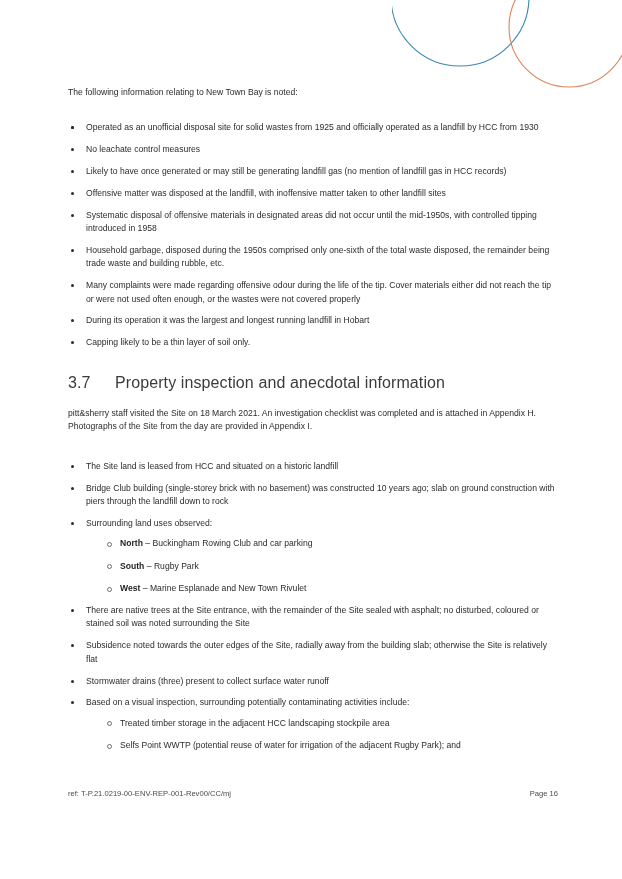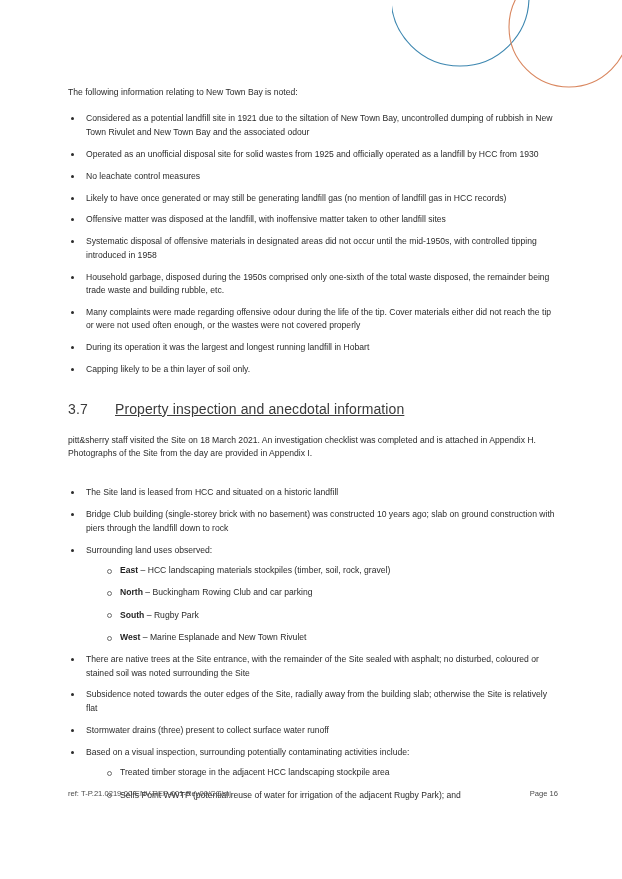--- a/index.html
+++ b/index.html
@@ -42,26 +42,25 @@
     font-size: 8.6px;
     line-height: 13.4px;
     color: #2b2b2b;
     text-align: left;
   }
   .spacer-13 { height: 13px; }
   .spacer-16 { height: 16px; }
 
   h2.section-heading {
     margin: 0;
-    font-size: 14px;
+    font-size: 16px;
     font-weight: 400;
     color: #3b3b3b;
     line-height: 17px;
     letter-spacing: 0.1px;
-    text-decoration: underline;
   }
   h2.section-heading .num {
     display: inline-block;
     width: 47px;
   }
 
   ul.bullets {
     list-style: none;
     margin: 0;
     padding: 0;
@@ -141,21 +140,20 @@
 
   <div class="content">
 
     <p class="body-text">The following information relating to New Town Bay is noted:</p>
 
     <div class="spacer-13"></div>
 
     <ul class="bullets">
       <li>
         <span class="bullet-dot"></span>
-        <span>Considered as a potential landfill site in 1921 due to the siltation of New Town Bay, uncontrolled dumping of rubbish in New Town Rivulet and New Town Bay and the associated odour</span>
       </li>
       <li>
         <span class="bullet-dot"></span>
         <span>Operated as an unofficial disposal site for solid wastes from 1925 and officially operated as a landfill by HCC from 1930</span>
       </li>
       <li>
         <span class="bullet-dot"></span>
         <span>No leachate control measures</span>
       </li>
       <li>
@@ -209,24 +207,20 @@
         <span>The Site land is leased from HCC and situated on a historic landfill</span>
       </li>
       <li>
         <span class="bullet-dot"></span>
         <span>Bridge Club building (single-storey brick with no basement) was constructed 10 years ago; slab on ground construction with piers through the landfill down to rock</span>
       </li>
       <li>
         <span class="bullet-dot"></span>
         <span>Surrounding land uses observed:</span>
         <ul class="subbullets">
-          <li>
-            <span class="bullet-ring"></span>
-            <span class="dir-label">East</span><span> – HCC landscaping materials stockpiles (timber, soil, rock, gravel)</span>
-          </li>
           <li>
             <span class="bullet-ring"></span>
             <span class="dir-label">North</span><span> – Buckingham Rowing Club and car parking</span>
           </li>
           <li>
             <span class="bullet-ring"></span>
             <span class="dir-label">South</span><span> – Rugby Park</span>
           </li>
           <li>
             <span class="bullet-ring"></span>

